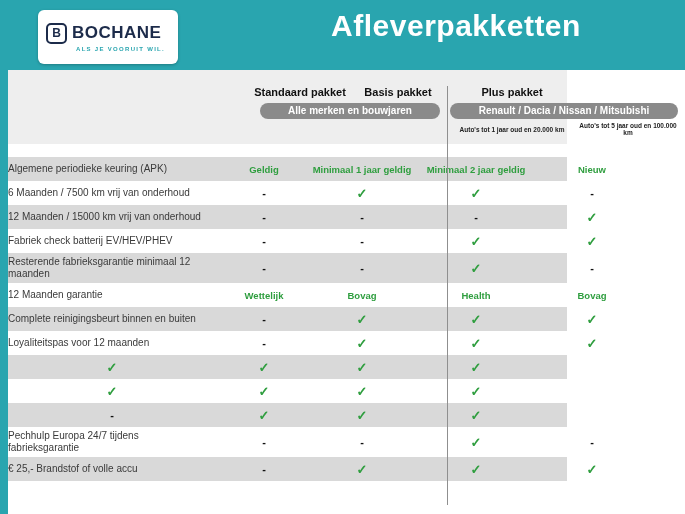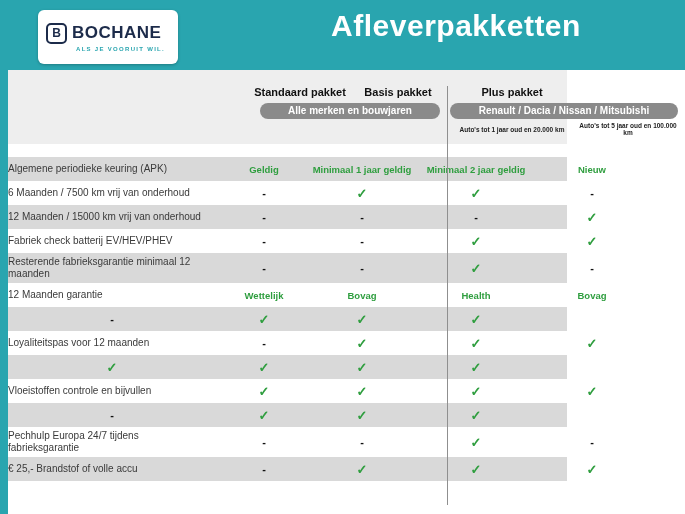--- a/index.html
+++ b/index.html
@@ -149,40 +149,40 @@
         <div class="val dash">-</div>
       </div>
       <div class="grid frow">
         <div class="flabel">12 Maanden garantie</div>
         <div class="val gtext">Wettelijk</div>
         <div class="val gtext">Bovag</div>
         <div class="val gtext">Health</div>
         <div class="val gtext">Bovag</div>
       </div>
       <div class="grid frow alt">
+        <div class="flabel">Complete reinigingsbeurt binnen en buiten</div>
         <div class="val dash">-</div>
         <div class="val check">✓</div>
         <div class="val check">✓</div>
         <div class="val check">✓</div>
       </div>
       <div class="grid frow">
         <div class="flabel">Loyaliteitspas voor 12 maanden</div>
         <div class="val dash">-</div>
         <div class="val check">✓</div>
         <div class="val check">✓</div>
         <div class="val check">✓</div>
       </div>
       <div class="grid frow alt">
         <div class="val check">✓</div>
         <div class="val check">✓</div>
         <div class="val check">✓</div>
         <div class="val check">✓</div>
       </div>
       <div class="grid frow">
-        <div class="flabel">Vloeistoffen controle en bijvullen</div>
         <div class="val check">✓</div>
         <div class="val check">✓</div>
         <div class="val check">✓</div>
         <div class="val check">✓</div>
       </div>
       <div class="grid frow alt">
         <div class="val dash">-</div>
         <div class="val check">✓</div>
         <div class="val check">✓</div>
         <div class="val check">✓</div>

